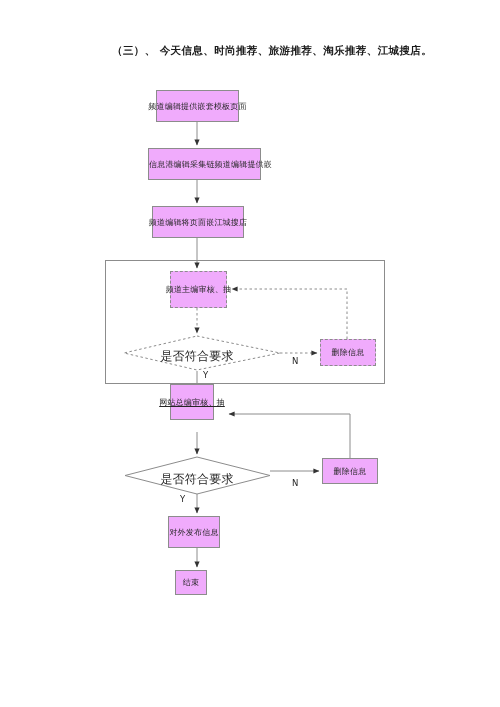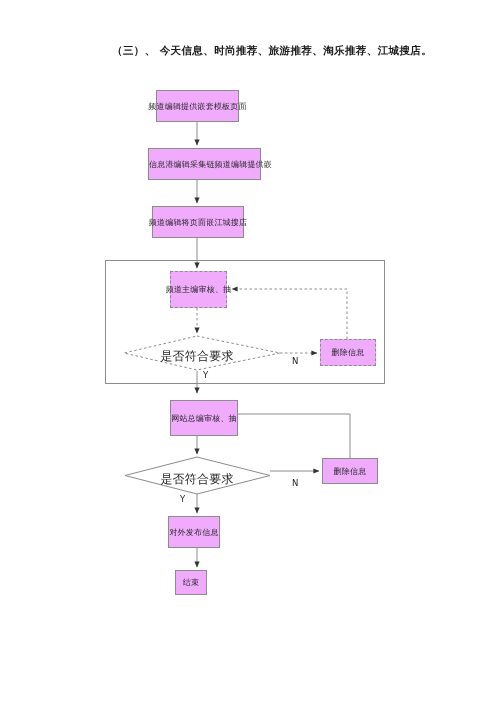--- a/index.html
+++ b/index.html
@@ -166,21 +166,21 @@
       <span class="ln">频道主编</span>
       <span class="ln">审核、抽</span>
     </div>
 
     <div class="diamond-label" style="left:147px; top:348px; width:100px;">是否符合要求</div>
 
     <div class="node box-dashed" style="left:320px; top:339px; width:56px; height:27px;">
       <span class="ln">删除信息</span>
     </div>
 
-    <div class="node box-solid" style="left:170px; top:400px; width:68px; height:36px;">
+    <div class="node box-solid" style="left:170px; top:384px; width:44px; height:36px;text-decoration:underline;">
       <span class="ln">网站总编</span>
       <span class="ln">审核、抽</span>
     </div>
 
     <div class="diamond-label" style="left:147px; top:471px; width:100px;">是否符合要求</div>
 
     <div class="node box-solid" style="left:322px; top:458px; width:56px; height:26px;">
       <span class="ln">删除信息</span>
     </div>
 

